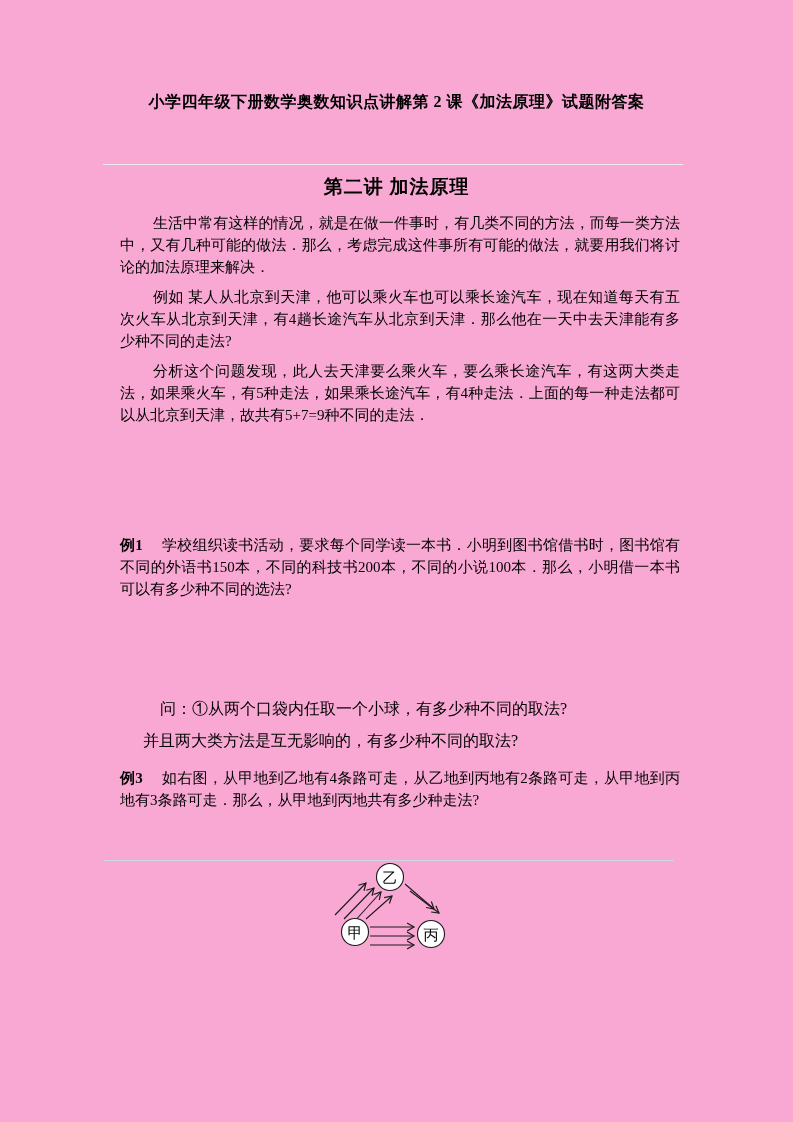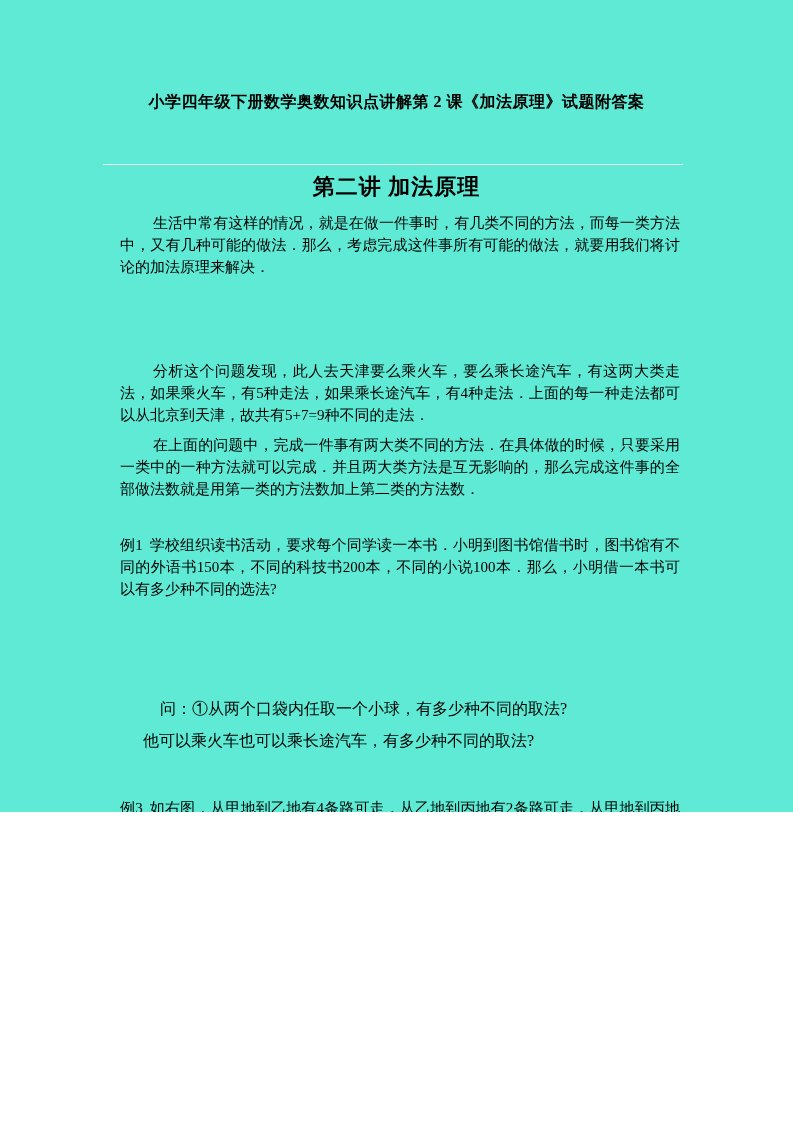--- a/index.html
+++ b/index.html
@@ -3,22 +3,22 @@
 <meta charset="utf-8">
 <style>
   html, body {
     margin: 0;
     padding: 0;
     background: #ffffff;
   }
   .page {
     position: relative;
     width: 793px;
-    height: 812px;
-    background: #5eead4;
+    height: 1122px;
+    background: #f9a8d4;
     font-family: "Liberation Serif", "DejaVu Serif", serif;
     color: #000000;
     overflow: hidden;
   }
   .doc-title {
     position: absolute;
     top: 91px;
     left: 0;
     width: 793px;
     text-align: center;
@@ -34,40 +34,40 @@
     width: 580px;
     height: 1px;
     background: #ececec;
   }
   .section-heading {
     position: absolute;
     top: 174px;
     left: 0;
     width: 793px;
     text-align: center;
-    font-size: 22px;
+    font-size: 19px;
     font-weight: bold;
     line-height: 26px;
     letter-spacing: 1px;
   }
   .para {
     position: absolute;
     left: 120px;
     width: 560px;
     font-size: 15px;
     line-height: 22px;
     text-align: justify;
     margin: 0;
   }
   .para.indent {
     text-indent: 2.2em;
   }
   .ex-label {
-    font-weight: normal;
-    margin-right: 7px;
+    font-weight: bold;
+    margin-right: 19px;
   }
   .q-line {
     position: absolute;
     font-size: 16px;
     line-height: 22px;
     margin: 8px;
     white-space: nowrap;
   }
   .divider-bottom {
     position: absolute;
@@ -103,33 +103,33 @@
 <div class="page">
 
   <div class="doc-title">小学四年级下册数学奥数知识点讲解第 2 课《加法原理》试题附答案</div>
 
   <div class="divider-top"></div>
 
   <div class="section-heading">第二讲 加法原理</div>
 
   <p class="para indent" style="top:212px">生活中常有这样的情况，就是在做一件事时，有几类不同的方法，而每一类方法中，又有几种可能的做法．那么，考虑完成这件事所有可能的做法，就要用我们将讨论的加法原理来解决．</p>
 
+  <p class="para indent" style="top:286px">例如 某人从北京到天津，他可以乘火车也可以乘长途汽车，现在知道每天有五次火车从北京到天津，有4趟长途汽车从北京到天津．那么他在一天中去天津能有多少种不同的走法?</p>
 
   <p class="para indent" style="top:360px">分析这个问题发现，此人去天津要么乘火车，要么乘长途汽车，有这两大类走法，如果乘火车，有5种走法，如果乘长途汽车，有4种走法．上面的每一种走法都可以从北京到天津，故共有5+7=9种不同的走法．</p>
 
-  <p class="para indent" style="top:434px">在上面的问题中，完成一件事有两大类不同的方法．在具体做的时候，只要采用一类中的一种方法就可以完成．并且两大类方法是互无影响的，那么完成这件事的全部做法数就是用第一类的方法数加上第二类的方法数．</p>
 
   <p class="para" style="top:534px"><span class="ex-label">例1</span><span>学校组织读书活动，要求每个同学读一本书．小明到图书馆借书时，图书馆有不同的外语书150本，不同的科技书200本，不同的小说100本．那么，小明借一本书可以有多少种不同的选法?</span></p>
 
 
   <p class="q-line" style="top:690px; left:152px">问：①从两个口袋内任取一个小球，有多少种不同的取法?</p>
 
-  <p class="q-line" style="top:722px; left:135px">他可以乘火车也可以乘长途汽车，有多少种不同的取法?</p>
+  <p class="q-line" style="top:722px; left:135px">并且两大类方法是互无影响的，有多少种不同的取法?</p>
 
-  <p class="para" style="top:797px"><span class="ex-label">例3</span><span>如右图，从甲地到乙地有4条路可走，从乙地到丙地有2条路可走，从甲地到丙地有3条路可走．那么，从甲地到丙地共有多少种走法?</span></p>
+  <p class="para" style="top:767px"><span class="ex-label">例3</span><span>如右图，从甲地到乙地有4条路可走，从乙地到丙地有2条路可走，从甲地到丙地有3条路可走．那么，从甲地到丙地共有多少种走法?</span></p>
 
   <div class="divider-bottom"></div>
 
   <svg class="route-diagram" width="140" height="106" viewBox="0 0 140 106" xmlns="http://www.w3.org/2000/svg">
     <defs>
       <marker id="ah" viewBox="0 0 10 10" refX="8" refY="5" markerWidth="9" markerHeight="9" orient="auto">
         <path d="M1,1 L8,5 L1,9" fill="none" stroke="#1a1a1a" stroke-width="1.2"></path>
       </marker>
     </defs>
 

